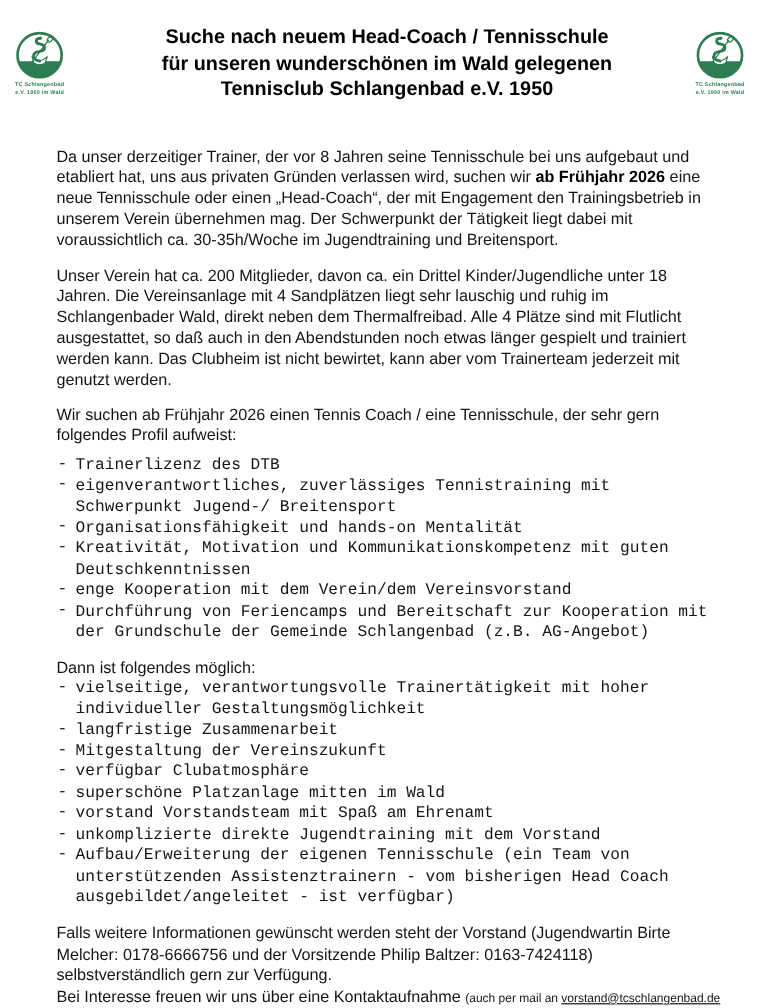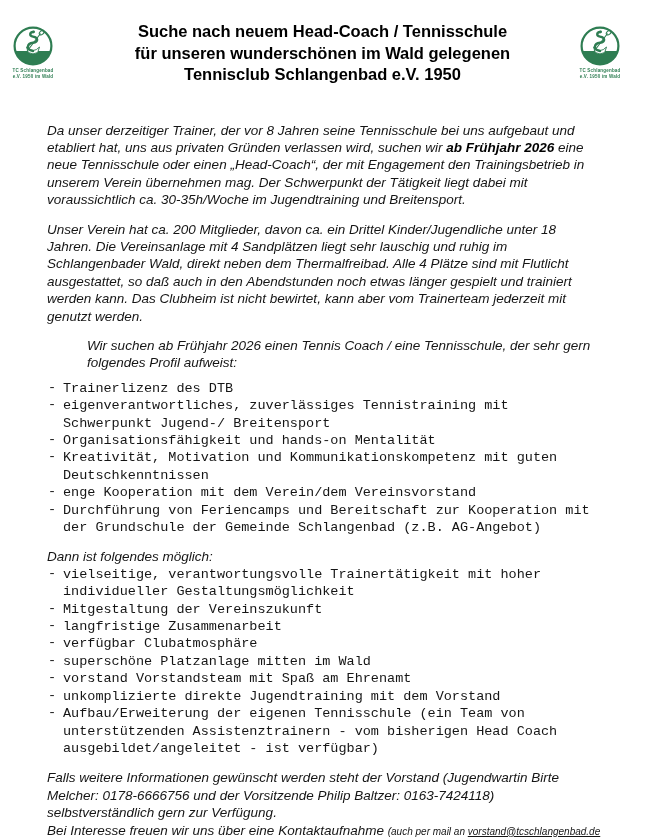--- a/index.html
+++ b/index.html
@@ -18,23 +18,23 @@
     font-weight:bold;color:#000;
   }
   .logo{position:absolute;width:48px;text-align:center;}
   .logo-left{left:9px;top:26px;}
   .logo-right{right:21px;top:26px;}
   .logo svg{display:block;margin:0 auto;}
   .logo-caption{color:#2e7d52;font-size:4.5px;line-height:5.5px;margin-top:2px;font-weight:bold;letter-spacing:.2px;}
 
   
   .doc-main{margin-top:36px;padding:0 41px 0 47px;}
-  .doc-main p{margin:0 0 12px 0;font-style:italic;}
+  .doc-main p{margin:0 0 12px 0;}
   p.no-gap{margin-bottom:0;}
-  p.pre-list{margin-bottom:8px;margin-left:40px;}
+  p.pre-list{margin-bottom:8px;}
   strong{font-weight:bold;color:#000;}
 
   ul.dash-list{list-style:none;margin:0 0 12px 0;padding:0;}
   ul.dash-list li{position:relative;padding-left:16px;font-family:Liberation Mono, monospace;}
   ul.dash-list li::before{content:"-";position:absolute;left:1px;top:-1px;}
 
   .small{font-size:10px;}
   a.email{color:inherit;text-decoration:underline;cursor:pointer;}
   .signature{margin-top:12px;}
 </style>
@@ -99,22 +99,22 @@
       <li>Organisationsfähigkeit und hands-on Mentalität</li>
       <li>Kreativität, Motivation und Kommunikationskompetenz mit guten Deutschkenntnissen</li>
       <li>enge Kooperation mit dem Verein/dem Vereinsvorstand</li>
       <li>Durchführung von Feriencamps und Bereitschaft zur Kooperation mit der Grundschule der Gemeinde Schlangenbad (z.B. AG-Angebot)</li>
     </ul>
 
     <p class="no-gap">Dann ist folgendes möglich:</p>
 
     <ul class="dash-list">
       <li>vielseitige, verantwortungsvolle Trainertätigkeit mit hoher individueller Gestaltungsmöglichkeit</li>
+      <li>langfristige Zusammenarbeit</li>
       <li>Mitgestaltung der Vereinszukunft</li>
-      <li>langfristige Zusammenarbeit</li>
       <li>verfügbar Clubatmosphäre</li>
       <li>superschöne Platzanlage mitten im Wald</li>
       <li>vorstand Vorstandsteam mit Spaß am Ehrenamt</li>
       <li>unkomplizierte direkte Jugendtraining mit dem Vorstand</li>
       <li>Aufbau/Erweiterung der eigenen Tennisschule (ein Team von unterstützenden Assistenztrainern - vom bisherigen Head Coach ausgebildet/angeleitet - ist verfügbar)</li>
     </ul>
 
     <p class="no-gap">Falls weitere Informationen gewünscht werden steht der Vorstand (Jugendwartin Birte Melcher: 0178-6666756 und der Vorsitzende Philip Baltzer: 0163-7424118) selbstverständlich gern zur Verfügung.</p>
 
     <p class="no-gap"><span>Bei Interesse freuen wir uns über eine Kontaktaufnahme </span><span class="small">(auch per mail an </span><a class="email small">vorstand@tcschlangenbad.de</a><span class="small"> möglich)</span><span> und ein erstes Kennenlern-Treffen.</span></p>

